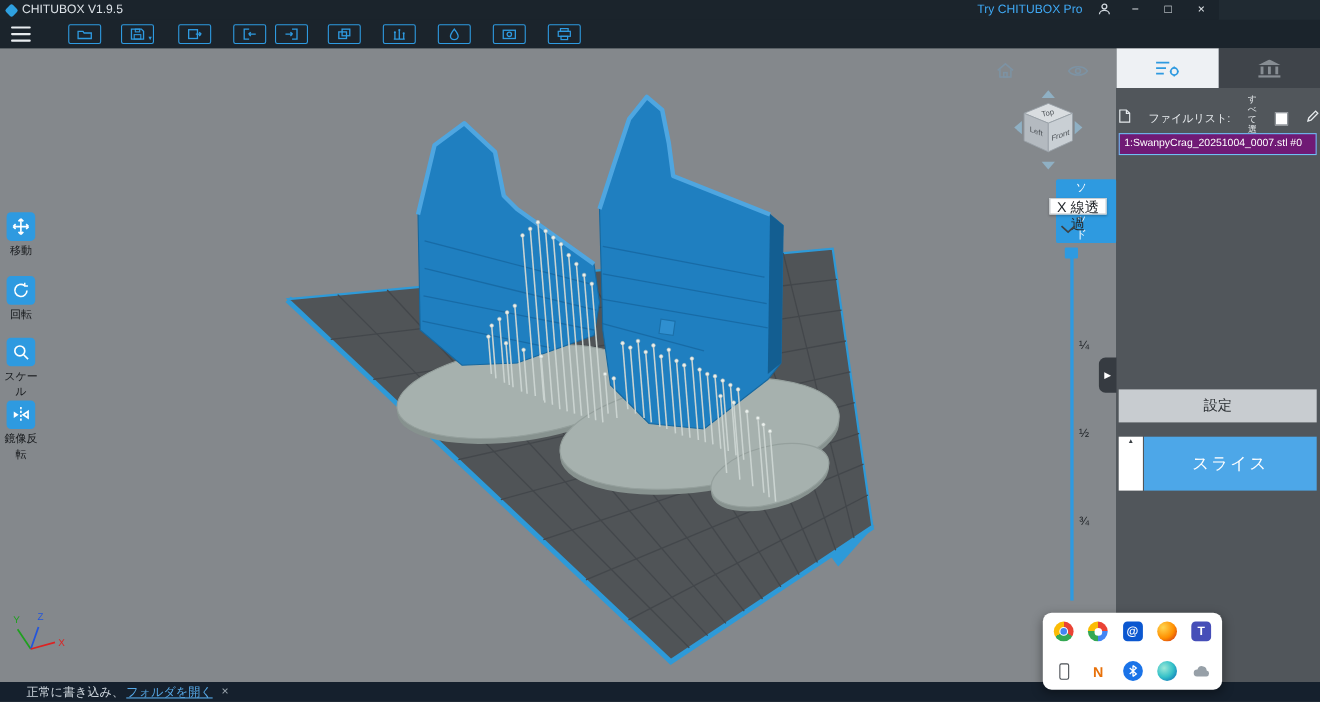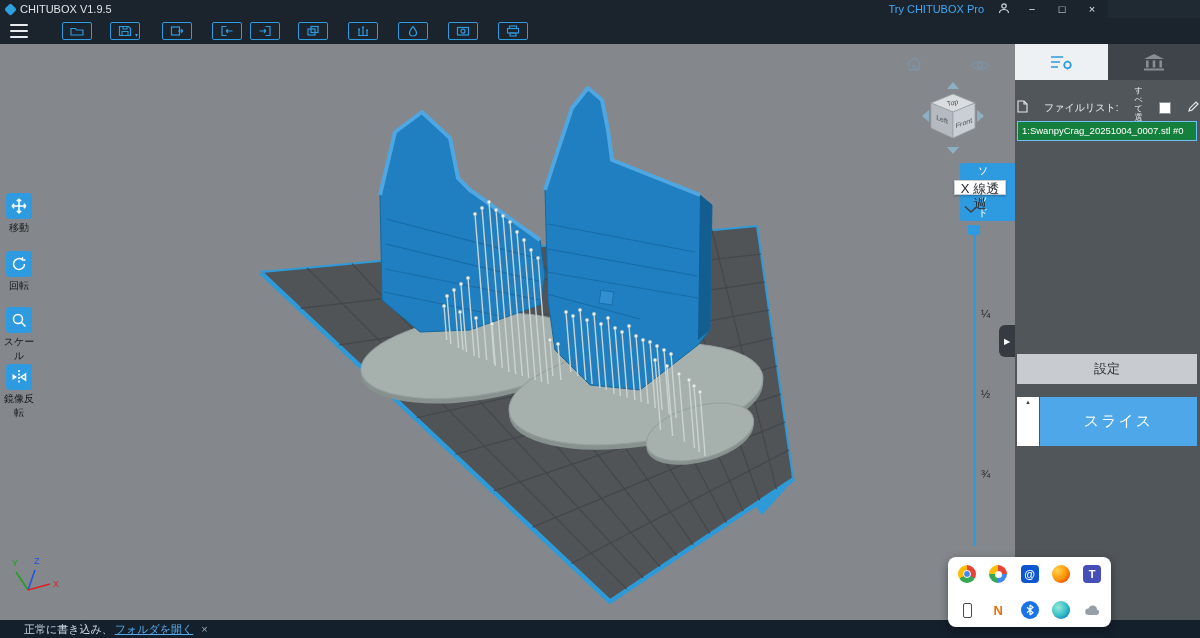--- a/index.html
+++ b/index.html
@@ -63,21 +63,21 @@
   
   .rightpanel{position:absolute;top:44px;left:1015px;width:185px;height:576px;background:#51565b}
   .tabs{display:flex;height:36px}
   .tab{flex:1;display:flex;align-items:center;justify-content:center}
   .tab.active{background:#eef1f4}
   .tab.inactive{background:#3f444a}
   .filehead{position:absolute;left:2px;top:52px;right:2px;height:24px;display:flex;align-items:center;gap:16px;color:#e9edf0}
   .filehead .lbl{font-size:10px;white-space:nowrap}
   .selall{font-size:8px;line-height:9px;width:30px;text-align:center}
   .checkbox{width:12px;height:12px;background:#fff;border:1px solid #8a9096;flex:none}
-  .file-item{position:absolute;left:2px;top:77px;right:3px;height:20px;background:#15803d;border:1px solid #6fc0f2;
+  .file-item{position:absolute;left:2px;top:77px;right:3px;height:20px;background:#701a75;border:1px solid #6fc0f2;
     color:#fff;font-size:9.5px;line-height:18px;padding-left:4px;white-space:nowrap;overflow:hidden}
   .collapse-handle{position:absolute;left:-16px;top:281px;width:16px;height:32px;background:#363b41;
     border-radius:6px 0 0 6px;display:flex;align-items:center;justify-content:center;color:#fff;font-size:8px}
   .settings-btn{position:absolute;left:2px;right:3px;top:310px;height:30px;background:#c8ccd0;color:#2c3034;
     font-size:13px;display:flex;align-items:center;justify-content:center}
   .slice-expand{position:absolute;left:2px;top:353px;width:22px;height:49px;background:#fff;
     display:flex;justify-content:center;color:#3a3f44;font-size:6px;padding-top:2px}
   .slice-btn{position:absolute;left:25px;right:3px;top:353px;height:49px;background:#4da7e8;color:#fff;
     font-size:15px;letter-spacing:2px;display:flex;align-items:center;justify-content:center}
 

